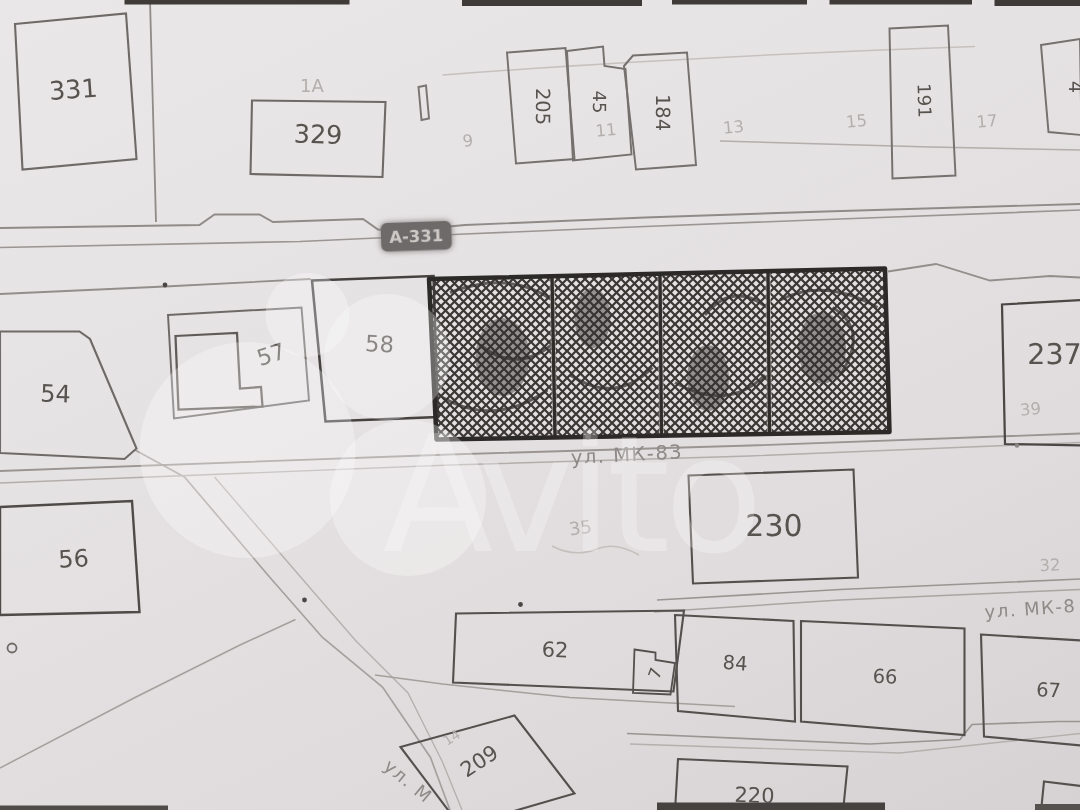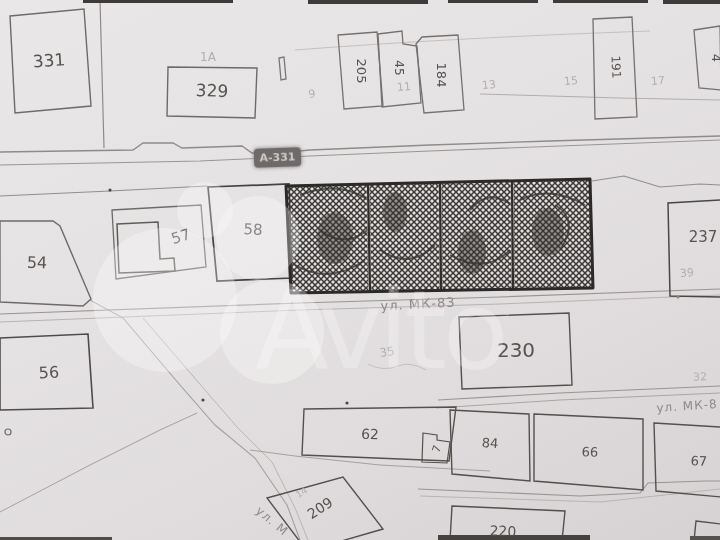--- a/index.html
+++ b/index.html
@@ -148,21 +148,21 @@
   <div class="lbl" style="left:49px;top:61px;font-size:17px;transform:translate(-50%,-50%) rotate(-4deg);">331</div>
   <div class="lbl" style="left:212px;top:91px;font-size:17px;transform:translate(-50%,-50%) rotate(2deg);">329</div>
   <div class="lbl" style="left:361px;top:71px;font-size:13px;transform:translate(-50%,-50%) rotate(90deg);">205</div>
   <div class="lbl" style="left:399px;top:68px;font-size:12px;transform:translate(-50%,-50%) rotate(90deg);">45</div>
   <div class="lbl" style="left:441px;top:75px;font-size:13px;transform:translate(-50%,-50%) rotate(90deg);">184</div>
   <div class="lbl" style="left:616px;top:67px;font-size:12px;transform:translate(-50%,-50%) rotate(88deg);">191</div>
   <div class="lbl" style="left:716px;top:58px;font-size:13px;transform:translate(-50%,-50%) rotate(90deg);">4</div>
   <div class="lbl" style="left:181px;top:237px;font-size:15px;transform:translate(-50%,-50%) rotate(-18deg);">57</div>
   <div class="lbl" style="left:253px;top:230px;font-size:15px;transform:translate(-50%,-50%) rotate(3deg);">58</div>
   <div class="lbl" style="left:37px;top:263px;font-size:16px;transform:translate(-50%,-50%) rotate(2deg);">54</div>
-  <div class="lbl" style="left:703px;top:237px;font-size:15px;">237</div>
+  <div class="lbl" style="left:703px;top:237px;font-size:19px;">237</div>
   <div class="lbl" style="left:516px;top:350px;font-size:20px;">230</div>
   <div class="lbl" style="left:49px;top:373px;font-size:16px;transform:translate(-50%,-50%) rotate(-3deg);">56</div>
   <div class="lbl" style="left:370px;top:434px;font-size:14px;transform:translate(-50%,-50%) rotate(2deg);">62</div>
   <div class="lbl" style="left:437px;top:449px;font-size:11px;transform:translate(-50%,-50%) rotate(-70deg);">7</div>
   <div class="lbl" style="left:490px;top:443px;font-size:13px;transform:translate(-50%,-50%) rotate(4deg);">84</div>
   <div class="lbl" style="left:590px;top:452px;font-size:13px;transform:translate(-50%,-50%) rotate(2deg);">66</div>
   <div class="lbl" style="left:699px;top:461px;font-size:13px;transform:translate(-50%,-50%) rotate(2deg);">67</div>
   <div class="lbl" style="left:503px;top:531px;font-size:14px;transform:translate(-50%,-50%) rotate(2deg);">220</div>
   <div class="lbl" style="left:320px;top:508px;font-size:14px;transform:translate(-50%,-50%) rotate(-33deg);">209</div>
 

